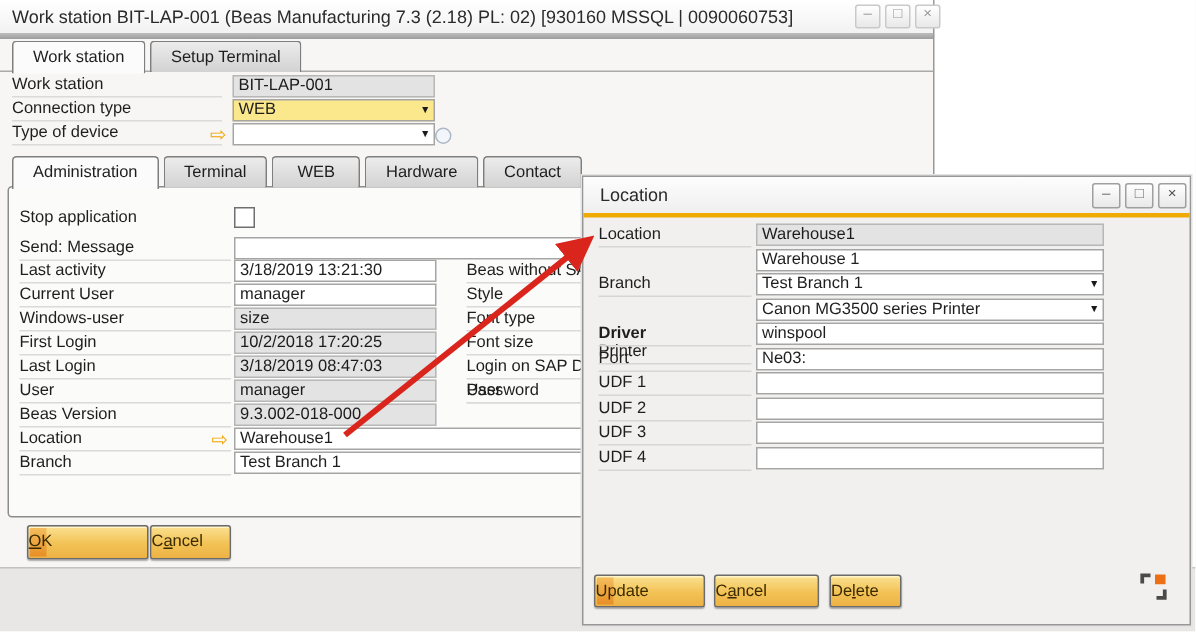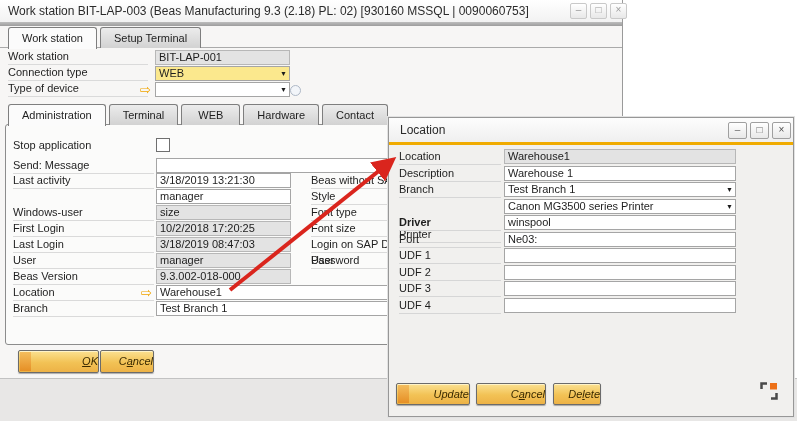--- a/index.html
+++ b/index.html
@@ -30,21 +30,21 @@
   .arr{position:absolute;right:2px;top:2px;font-size:7px;color:#1a1a1a;line-height:9px;}
   .cb{position:absolute;width:12px;height:12px;border:1px solid #6f6f6f;background:#ffffff;}
   .linkarrow{position:absolute;font-size:13px;line-height:13px;color:#f0a400;cursor:pointer;}
   .circle-icon{position:absolute;width:9px;height:9px;border:1px solid #aeb8c6;border-radius:50%;background:#f2f5f9;}
 
   .panel{position:absolute;left:5px;top:124px;width:611px;height:219px;border:1px solid #8c8c8c;
          border-radius:3px;background:#fbfbfa;z-index:2;padding-left:44px;}
 
   .btn{position:absolute;height:21px;border:1px solid #6b6b6b;border-radius:2px;
        background:linear-gradient(#fbe191,#f2c255 55%,#edb246);box-shadow:inset 0 1px 0 #fff3c8,0 1px 1px rgba(0,0,0,.3);
-       text-align:right;line-height:21px;color:#3a2a00;cursor:pointer;overflow:hidden;font-style:italic;}
+       text-align:left;line-height:21px;color:#3a2a00;cursor:pointer;overflow:hidden;}
   .btn .accent{position:absolute;left:1px;top:1px;bottom:1px;width:11px;
        background:linear-gradient(#f4bd5d,#e68f25);}
   .btn .lbl{position:relative;z-index:1;}
   .mn{text-decoration:underline;}
 
   .strip-bottom{position:absolute;left:0;top:378px;width:797px;height:43px;background:#e8e7e6;
        border-top:1px solid #c2c2c2;z-index:0;}
 
   
   .dialog{position:absolute;left:388px;top:117px;width:404px;height:298px;background:#f1f0ee;
@@ -62,21 +62,21 @@
 </head>
 <body>
 
 <div id="screen">
 
   <div class="strip-bottom"></div>
 
   <div class="win">
 
     <div class="titlebar">
-      <span class="title">Work station BIT-LAP-003 (Beas Manufacturing 9.3 (2.18) PL: 02) [930160 MSSQL | 0090060753]</span>
+      <span class="title">Work station BIT-LAP-001 (Beas Manufacturing 7.3 (2.18) PL: 02) [930160 MSSQL | 0090060753]</span>
       <span class="wbtns" style="left:570px;">
         <span class="wbtn">–</span>
         <span class="wbtn">□</span>
         <span class="wbtn">×</span>
       </span>
     </div>
     <div class="band"></div>
 
     <div class="tabs" style="left:8px;top:27px;">
       <div class="tab active">Work station</div>
@@ -113,20 +113,21 @@
 
       <span class="flabel" style="left:7px;top:14px;width:141px;border-bottom:none;">Stop application</span>
       <span class="cb" style="left:150px;top:13px;"></span>
 
       <span class="flabel" style="left:7px;top:34px;width:141px;">Send: Message</span>
       <div class="field" style="left:150px;top:33px;width:446px;"></div>
 
       <span class="flabel" style="left:7px;top:49px;width:141px;">Last activity</span>
       <div class="field" style="left:150px;top:48px;width:127px;">3/18/2019 13:21:30</div>
 
+      <span class="flabel" style="left:7px;top:65px;width:141px;">Current User</span>
       <div class="field" style="left:150px;top:64px;width:127px;">manager</div>
 
       <span class="flabel" style="left:7px;top:81px;width:141px;">Windows-user</span>
       <div class="field ro" style="left:150px;top:80px;width:127px;">size</div>
 
       <span class="flabel" style="left:7px;top:97px;width:141px;">First Login</span>
       <div class="field ro" style="left:150px;top:96px;width:127px;">10/2/2018 17:20:25</div>
 
       <span class="flabel" style="left:7px;top:113px;width:141px;">Last Login</span>
       <div class="field ro" style="left:150px;top:112px;width:127px;">3/18/2019 08:47:03</div>
@@ -169,21 +170,20 @@
         <span class="wbtn" style="width:17px;height:15px;line-height:13px;border-color:#9f9f9f;color:#6e6e6e;">–</span>
         <span class="wbtn" style="width:17px;height:15px;line-height:13px;border-color:#9f9f9f;color:#6e6e6e;">□</span>
         <span class="wbtn" style="width:17px;height:15px;line-height:13px;border-color:#9f9f9f;color:#4d4d4d;">×</span>
       </span>
     </div>
     <div class="goldbar" style="background:#f0ab00;"></div>
 
     <span class="dlabel" style="top:32px;">Location</span>
     <div class="field ro dfield" style="top:31px;">Warehouse1</div>
 
-    <span class="dlabel" style="top:49px;">Description</span>
     <div class="field dfield" style="top:48px;">Warehouse 1</div>
 
     <span class="dlabel" style="top:65px;">Branch</span>
     <div class="field dfield" style="top:64px;">
       <span>Test Branch 1</span>
       <span class="arr">▼</span>
     </div>
 
     <span class="dlabel" style="top:82px;margin-top:28px;">Printer</span>
     <div class="field dfield" style="top:81px;">

